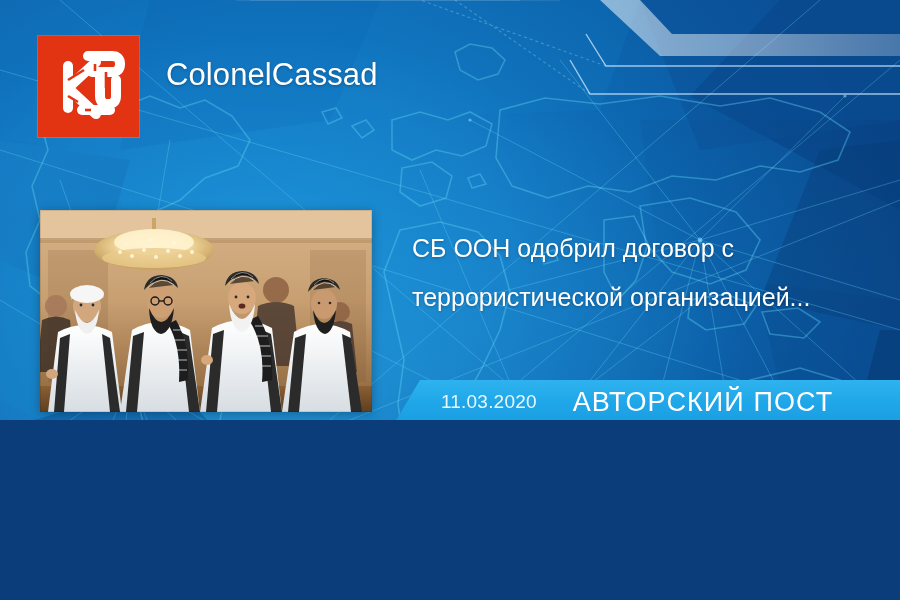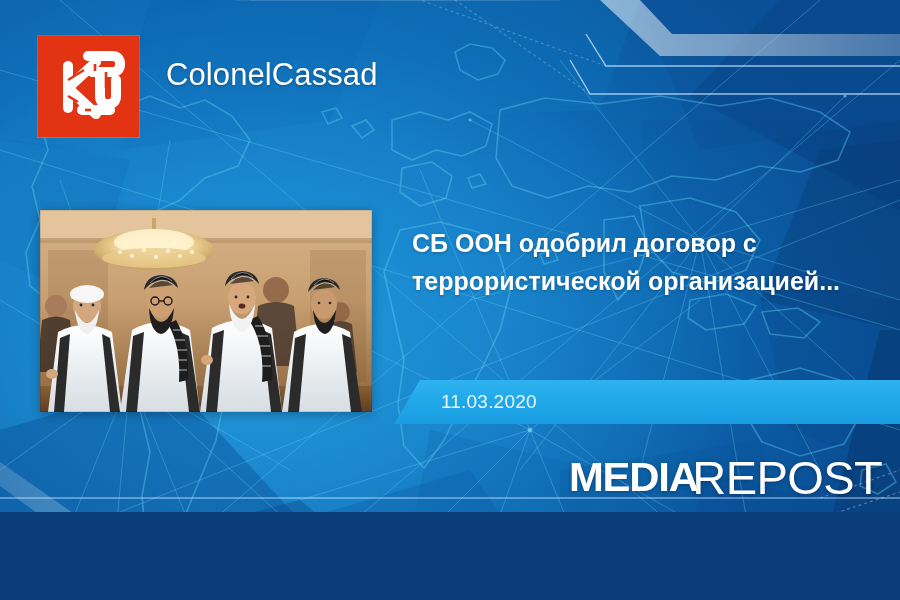--- a/index.html
+++ b/index.html
@@ -1,20 +1,20 @@
 <!DOCTYPE html>
 <html><head>
 <meta charset="utf-8">
 <style>
   html,body{margin:0;padding:0;background:#0a3d7a;}
   body{font-family:"Liberation Sans","DejaVu Sans",sans-serif;}
 
   #card{
     position:relative;
-    width:900px;height:512px;
+    width:900px;height:420px;
     overflow:hidden;
     background:
       radial-gradient(ellipse 620px 460px at 30% 58%, #1284cf 0%, #1177c2 38%, #0c63ac 70%, #0a4f96 100%),
       linear-gradient(135deg,#1a7fc4 0%,#0e6bb4 45%,#0a4f96 100%);
   }
 
   
   .bglayer{position:absolute;left:0;top:0;width:900px;height:600px;pointer-events:none;}
 
   
@@ -42,22 +42,22 @@
     background:#c9a678;
     box-shadow:0 2px 10px rgba(0,0,0,.30);
   }
   #photo svg{display:block;width:332px;height:202px;}
 
   
   #headline{
     position:absolute;left:412px;top:224px;width:442px;
     color:#ffffff;
     font-size:25px;
-    line-height:38px;
-    font-weight:700;
+    line-height:49px;
+    font-weight:400;
     text-shadow:0 1px 3px rgba(0,0,0,.26);
   }
 
   
   #badge-bar{
     position:absolute;left:394px;top:380px;width:506px;height:44px;
     background:linear-gradient(180deg,#2fb3ef 0%,#1ea6e8 55%,#1b9de2 100%);
     clip-path:polygon(26px 0, 506px 0, 506px 44px, 0 44px);
     display:flex;align-items:center;
     box-shadow:0 1px 6px rgba(0,0,0,.16);
@@ -404,20 +404,21 @@
       </g>
 
       <rect x="0" y="0" width="332" height="202" fill="none" stroke="#000000" stroke-opacity=".10" stroke-width="2"></rect>
     </svg>
   </div>
 
   <div id="headline">СБ ООН одобрил договор с террористической организацией...</div>
 
   <div id="badge-bar">
     <span id="badge-date">11.03.2020</span>
+    <span id="badge-label">АВТОРСКИЙ ПОСТ</span>
   </div>
 
   <div id="wordmark">
     <span id="wm-bold">MEDIA</span>
     <span id="wm-light">REPOST</span>
   </div>
 
 </div>
 
 </body></html>

